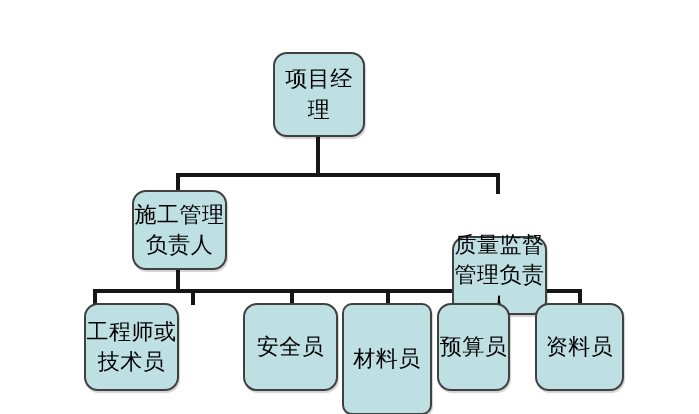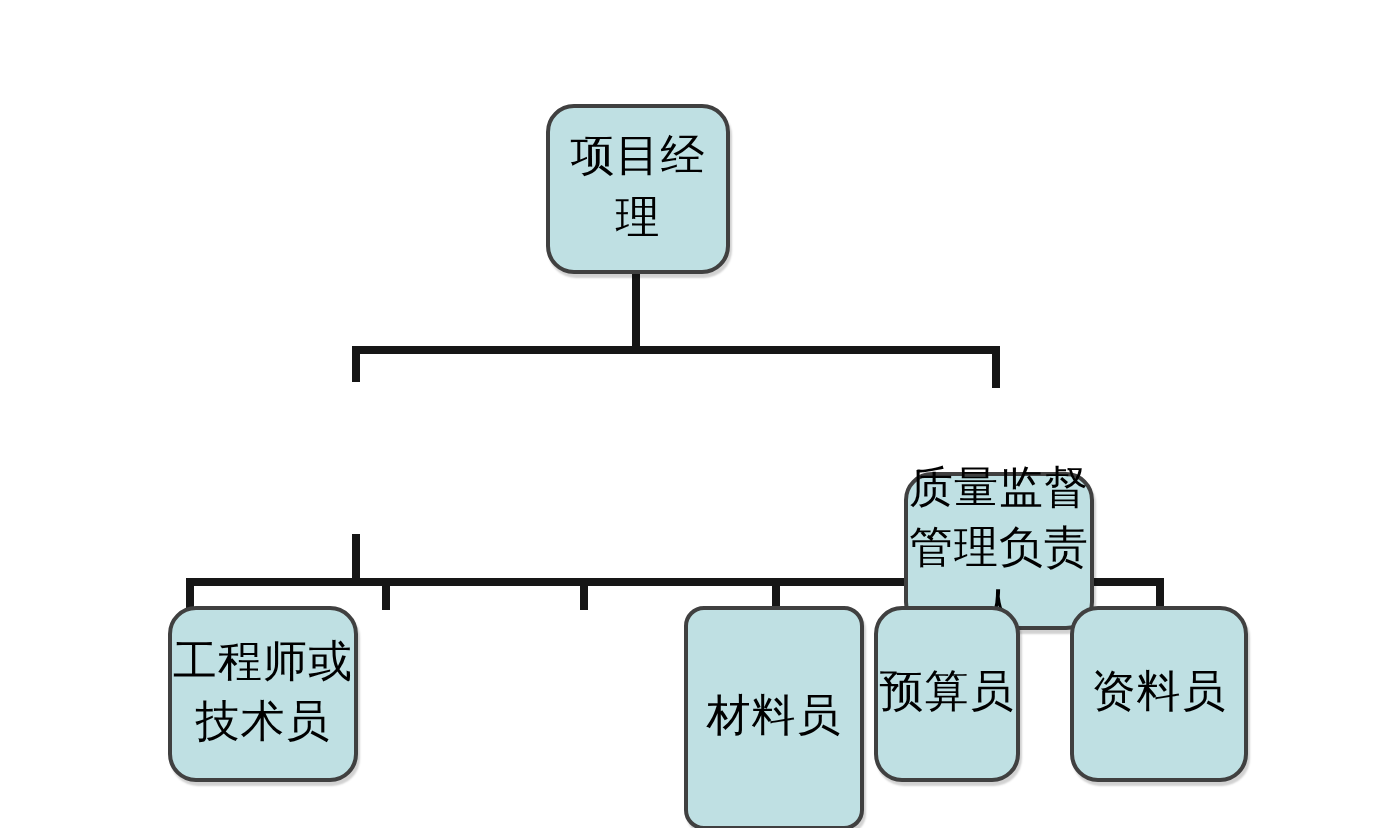--- a/index.html
+++ b/index.html
@@ -56,29 +56,36 @@
   <div class="line" style="left:191px; top:291px; width:4px; height:14px;"></div>
   <div class="line" style="left:290px; top:291px; width:4px; height:14px;"></div>
   <div class="line" style="left:386px; top:291px; width:4px; height:14px;"></div>
   <div class="line" style="left:481px; top:291px; width:4px; height:14px;"></div>
   <div class="line" style="left:578px; top:291px; width:4px; height:14px;"></div>
 
   <div class="node" style="left:273px; top:52px; width:92px; height:85px;">
     <span>项目经理</span>
   </div>
 
+  <div class="node" style="left:132px; top:190px; width:95px; height:80px;">
+    <span>施工管理
+负责人</span>
+  </div>
   <div class="node" style="left:452px; top:193px; width:95px; height:79px;margin-top:43px;">
     <span>质量监督
 管理负责
 人</span>
   </div>
 
   <div class="node" style="left:48px; top:303px; width:95px; height:88px;margin-left:36px;">
     <span>工程师或
 技术员</span>
+  </div>
+  <div class="node" style="left:243px; top:303px; width:95px; height:88px;">
+    <span>安全员</span>
   </div>
   <div class="node" style="left:342px; top:303px; width:90px; height:112px;border-radius:10px;">
     <span>材料员</span>
   </div>
   <div class="node" style="left:437px; top:303px; width:73px; height:88px;">
     <span>预算员</span>
   </div>
   <div class="node" style="left:535px; top:303px; width:89px; height:88px;">
     <span>资料员</span>
   </div>

